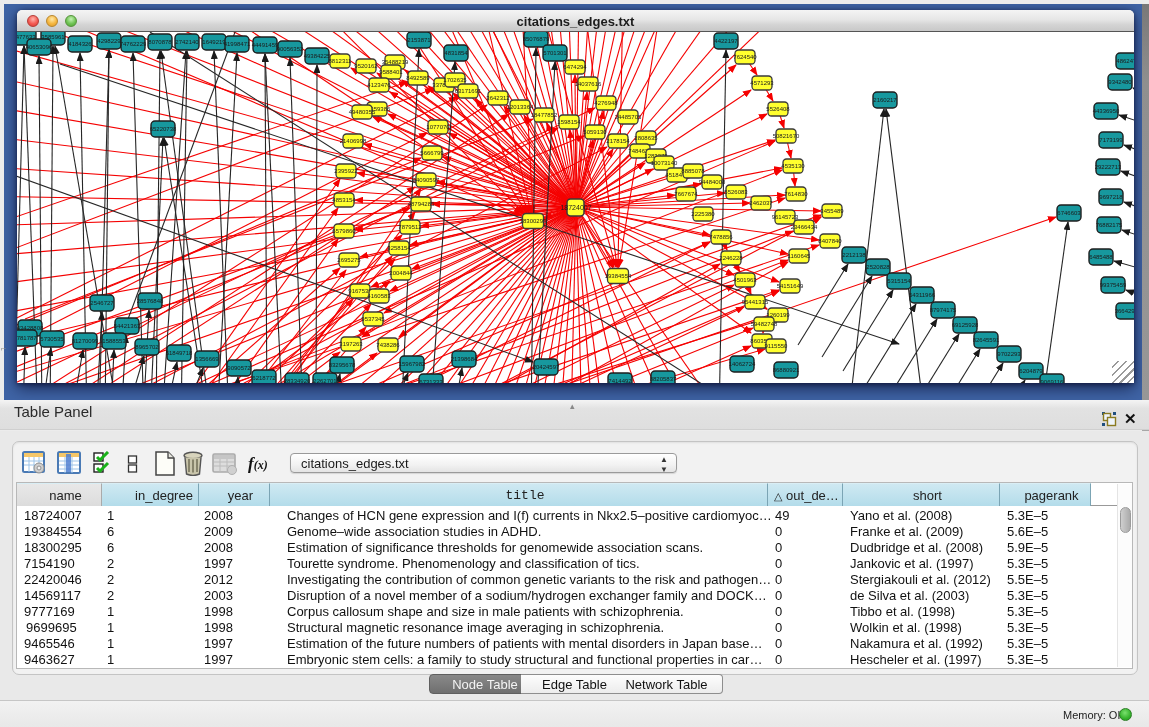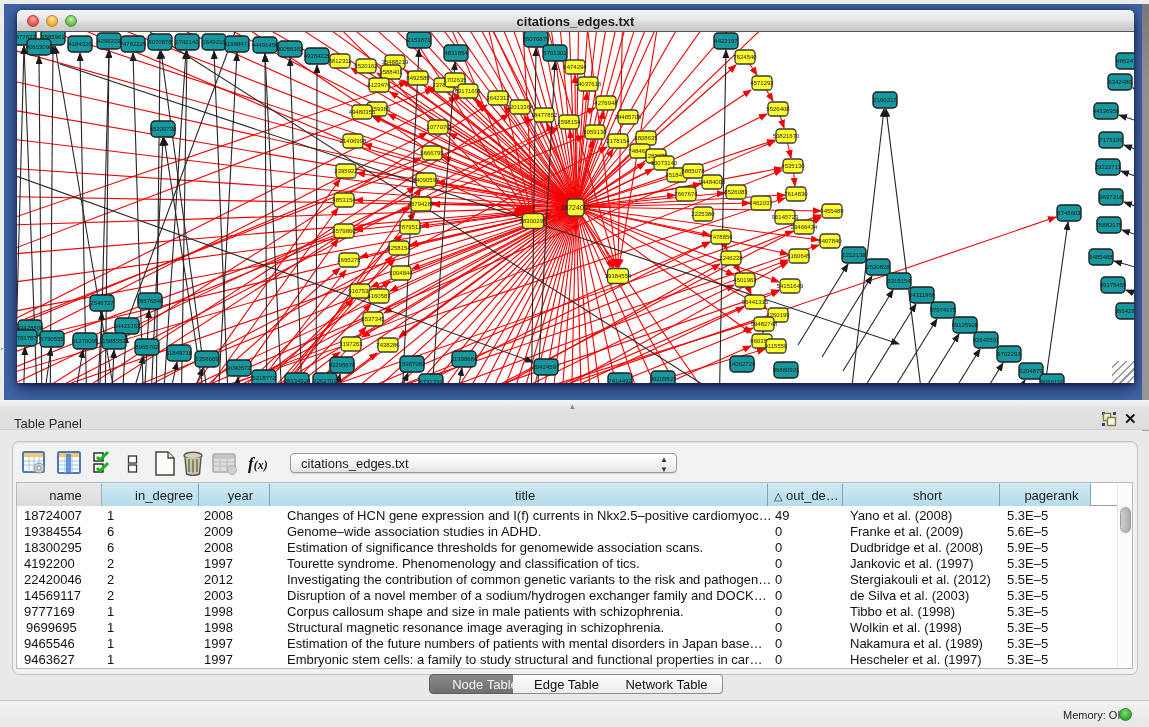--- a/index.html
+++ b/index.html
@@ -17,21 +17,21 @@
 #titlebar .t3{left:48px;background:radial-gradient(circle at 50% 32%,#c4f2b4,#6fc353 55%,#4fa233);border:0.5px solid #56933c}
 #titlebar .wt{position:absolute;left:0;right:0;top:4px;text-align:center;font-size:13px;font-weight:bold;color:#1c1c1c}
 #gcanvas{position:absolute;left:0;top:22px;width:1117px;height:351px;background:#fff;overflow:hidden}
 #rgrip{position:absolute;right:0;bottom:0;width:22px;height:22px;
  background:repeating-linear-gradient(135deg,transparent 0 4px,#9a9a9a 4px 5.5px)}
 
 #rstrip{position:absolute;left:1142px;top:4px;width:7px;height:396px;background:linear-gradient(#787878,#8f8f8f 20%,#979797)}
 #rstrip2{position:absolute;left:1142px;top:400px;width:7px;height:327px;background:linear-gradient(#a2a2a2,#b5b5b5 35%,#d2d2d2 65%,#e4e4e4)}
 
 #tphead{position:absolute;left:0;top:400px;width:1149px;height:30px;background:linear-gradient(#f4f4f4,#e2e2e2 30%,#dedede);border-bottom:1px solid #cfcfcf}
-#tphead .cap{position:absolute;left:14px;top:16px;font-size:13px;color:#2a2a2a}
+#tphead .cap{position:absolute;left:14px;top:3px;font-size:15px;color:#2a2a2a}
 #tphead .grip{position:absolute;left:570px;top:1px;color:#888;font-size:9px}
 #tpfloat{position:absolute;left:1101px;top:11px;width:17px;height:17px}
 #tpx{position:absolute;left:1124px;top:10px;font-size:15px;font-weight:bold;color:#111}
 
 #panel{position:absolute;left:0;top:431px;width:1149px;height:269px;background:#e9e9e9}
 #groupbox{position:absolute;left:12px;top:10px;width:1126px;height:234px;background:#f2f2f2;border:1px solid #c4c4c4;border-radius:7px;box-shadow:inset 0 1px 2px rgba(0,0,0,.08)}
 
 .tbico{position:absolute;top:9px}
 #dropdown{position:absolute;left:277px;top:11px;width:387px;height:20px;border:1px solid #9a9a9a;border-radius:4px;background:linear-gradient(#fff,#f2f2f2 60%,#e4e4e4);box-shadow:0 1px 1px rgba(0,0,0,.12)}
 #dropdown .dt{position:absolute;left:10px;top:2px;font-size:13px;color:#1a1a1a}
@@ -713,21 +713,21 @@
         <div class="ar">▲<br>▼</div>
       </div>
     </div>
   </div>
 
   <div id="tbl"></div>
   <div id="hdrbase"></div>
   <div class="hc g" style="left:17px;width:85px;">name</div>
     <div class="hc" style="left:102px;width:97px;padding-left:28px;">in_degree</div>
     <div class="hc" style="left:199px;width:71px;">year</div>
-    <div class="hc" style="left:270px;width:498px;">title</div>
+    <div class="hc" style="left:270px;width:498px;font-family:Liberation Mono, monospace;">title</div>
     <div class="hc" style="left:768px;width:75px;text-align:left;padding-left:6px;"><span style="font-size:11px">△</span> out_de…</div>
     <div class="hc" style="left:843px;width:157px;">short</div>
     <div class="hc" style="left:1000px;width:91px;text-align:center;">pagerank</div>
   <div class="trow" style="top:508px">
       <span style="left:24px">18724007</span>
       <span style="left:107px">1</span>
       <span style="left:204px">2008</span>
       <span style="left:287px">Changes of HCN gene expression and I(f) currents in Nkx2.5–positive cardiomyoc…</span>
       <span style="left:775px">49</span>
       <span style="left:850px">Yano et al. (2008)</span>
@@ -745,21 +745,21 @@
 <div class="trow" style="top:540px">
       <span style="left:24px">18300295</span>
       <span style="left:107px">6</span>
       <span style="left:204px">2008</span>
       <span style="left:287px">Estimation of significance thresholds for genomewide association scans.</span>
       <span style="left:775px">0</span>
       <span style="left:850px">Dudbridge et al. (2008)</span>
       <span style="left:1007px">5.9E–5</span>
     </div>
 <div class="trow" style="top:556px">
-      <span style="left:24px">4192200</span>
+      <span style="left:24px">7154190</span>
       <span style="left:107px">2</span>
       <span style="left:204px">1997</span>
       <span style="left:287px">Tourette syndrome. Phenomenology and classification of tics.</span>
       <span style="left:775px">0</span>
       <span style="left:850px">Jankovic et al. (1997)</span>
       <span style="left:1007px">5.3E–5</span>
     </div>
 <div class="trow" style="top:572px">
       <span style="left:24px">22420046</span>
       <span style="left:107px">2</span>
@@ -795,38 +795,38 @@
       <span style="left:775px">0</span>
       <span style="left:850px">Wolkin et al. (1998)</span>
       <span style="left:1007px">5.3E–5</span>
     </div>
 <div class="trow" style="top:636px">
       <span style="left:24px">9465546</span>
       <span style="left:107px">1</span>
       <span style="left:204px">1997</span>
       <span style="left:287px">Estimation of the future numbers of patients with mental disorders in Japan base…</span>
       <span style="left:775px">0</span>
-      <span style="left:850px">Nakamura et al. (1989)</span>
+      <span style="left:850px">Nakamura et al. (1992)</span>
       <span style="left:1007px">5.3E–5</span>
     </div>
 <div class="trow" style="top:652px">
       <span style="left:24px">9463627</span>
       <span style="left:107px">1</span>
       <span style="left:204px">1997</span>
       <span style="left:287px">Embryonic stem cells: a family to study structural and functional properties in car…</span>
       <span style="left:775px">0</span>
       <span style="left:850px">Hescheler et al. (1997)</span>
       <span style="left:1007px">5.3E–5</span>
     </div>
   <div id="vsbtrack"></div>
   <div id="vsb"></div>
 
   <div id="tabs">
     <div class="tab sel" style="left:0;width:112px;border-radius:4px 0 0 4px">Node Table</div>
-    <div class="tab lite" style="left:84px;width:108px;border-left:none">Edge Table</div>
+    <div class="tab lite" style="left:92px;width:108px;border-left:none">Edge Table</div>
     <div class="tab lite" style="left:182px;width:112px;border-left:none;border-radius:0 4px 4px 0">Network Table</div>
   </div>
 
   <div id="status">
     <div class="mem">Memory: OK</div>
     <div class="dot"></div>
   </div>
 </div>
 
 </body></html>

